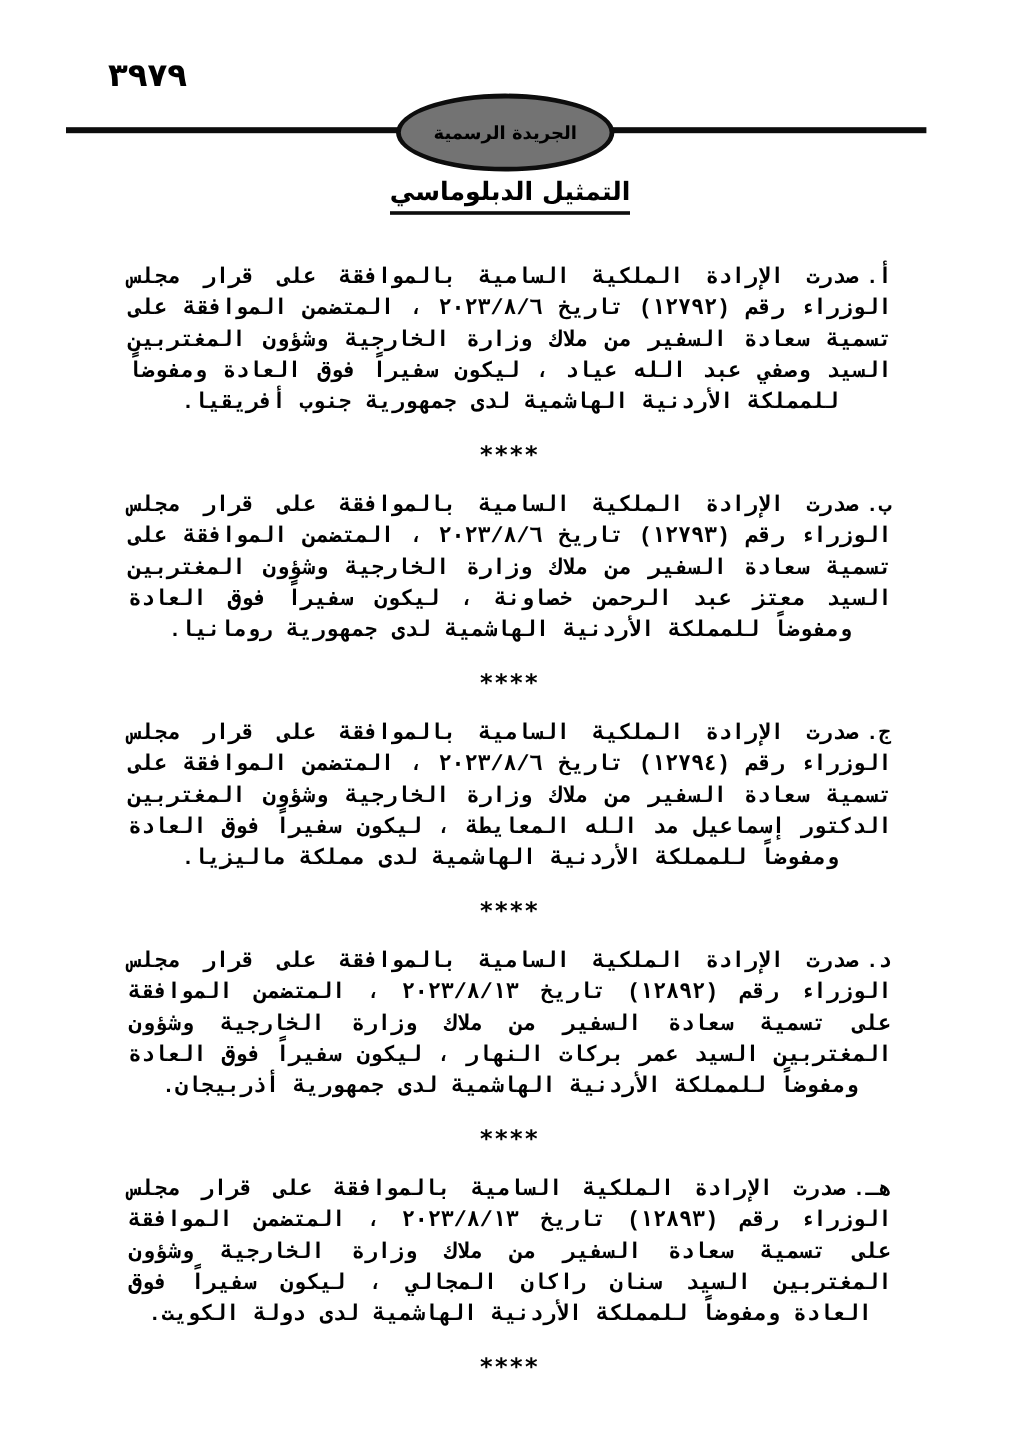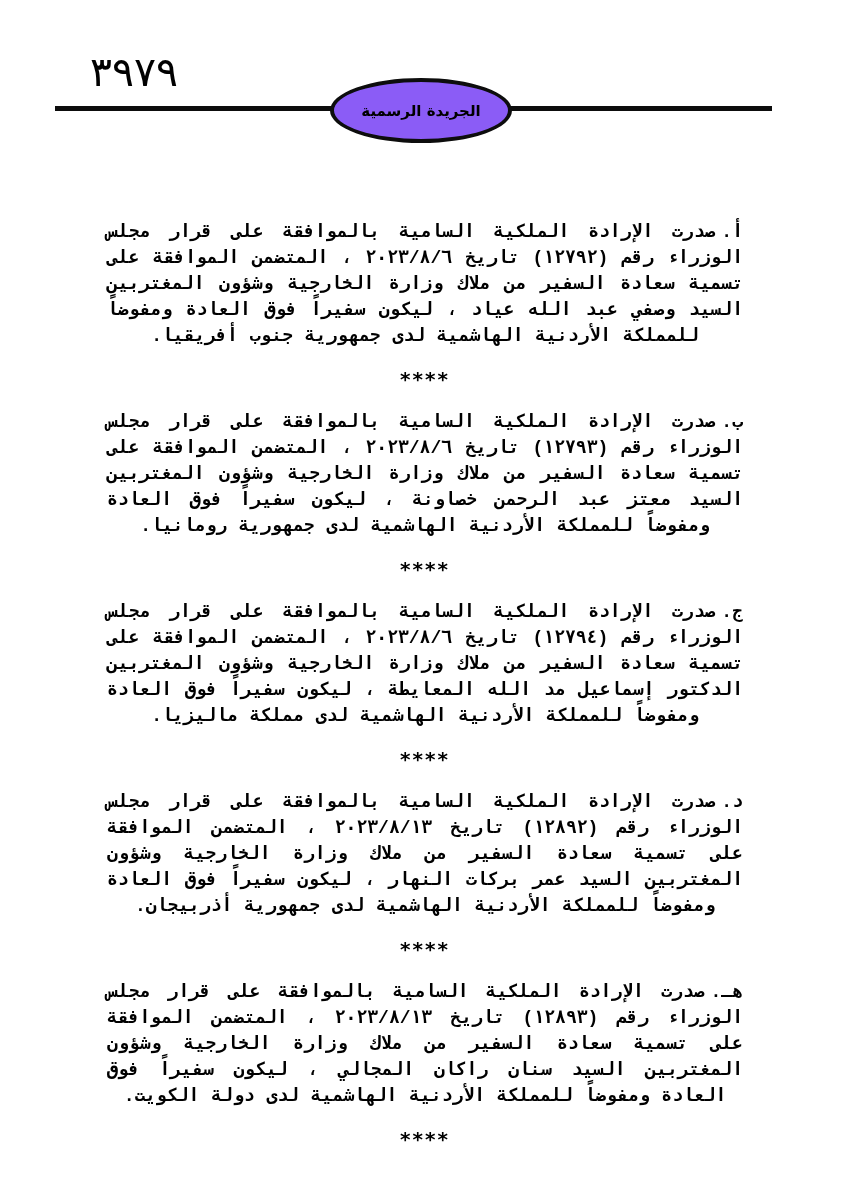--- a/index.html
+++ b/index.html
@@ -17,22 +17,22 @@
   }
   .page {
     position: absolute;
     inset: 0;
   }
   
   .page-number {
     position: absolute;
     left: 90px;
     top: 48px;
-    font-size: 41px;
-    font-weight: normal;
+    font-size: 27px;
+    font-weight: bold;
     letter-spacing: 1px;
     direction: rtl;
   }
   
   .header-rule {
     position: absolute;
     left: 55px;
     top: 106px;
     width: 717px;
     height: 5px;
@@ -41,21 +41,21 @@
   }
   
   .oval-seal {
     position: absolute;
     left: 330px;
     top: 78px;
     width: 182px;
     height: 65px;
     border: 4px solid #0d0d0d;
     border-radius: 50%;
-    background: #8b5cf6;
+    background: #737373;
     z-index: 2;
     display: flex;
     align-items: center;
     justify-content: center;
     box-sizing: border-box;
   }
   .oval-seal span {
     font-size: 15px;
     font-weight: bold;
     direction: rtl;
@@ -114,20 +114,23 @@
 <div class="page">
 
   <div class="page-number">٣٩٧٩</div>
 
   <div class="header-rule"></div>
 
   <div class="oval-seal">
     <span>الجريدة الرسمية</span>
   </div>
 
+  <div class="title-wrap">
+    <span class="title">التمثيل الدبلوماسي</span>
+  </div>
 
   <div class="content">
 
     <p class="decree"><span class="label">أ.</span><span>صدرت الإرادة الملكية السامية بالموافقة على قرار مجلس الوزراء رقم (١٢٧٩٢) تاريخ ٢٠٢٣/٨/٦ ، المتضمن الموافقة على تسمية سعادة السفير من ملاك وزارة الخارجية وشؤون المغتربين السيد وصفي عبد الله عياد ، ليكون سفيراً فوق العادة ومفوضاً للمملكة الأردنية الهاشمية لدى جمهورية جنوب أفريقيا.</span></p>
 
     <div class="separator">****</div>
 
     <p class="decree"><span class="label">ب.</span><span>صدرت الإرادة الملكية السامية بالموافقة على قرار مجلس الوزراء رقم (١٢٧٩٣) تاريخ ٢٠٢٣/٨/٦ ، المتضمن الموافقة على تسمية سعادة السفير من ملاك وزارة الخارجية وشؤون المغتربين السيد معتز عبد الرحمن خصاونة ، ليكون سفيراً فوق العادة ومفوضاً للمملكة الأردنية الهاشمية لدى جمهورية رومانيا.</span></p>
 
     <div class="separator">****</div>

